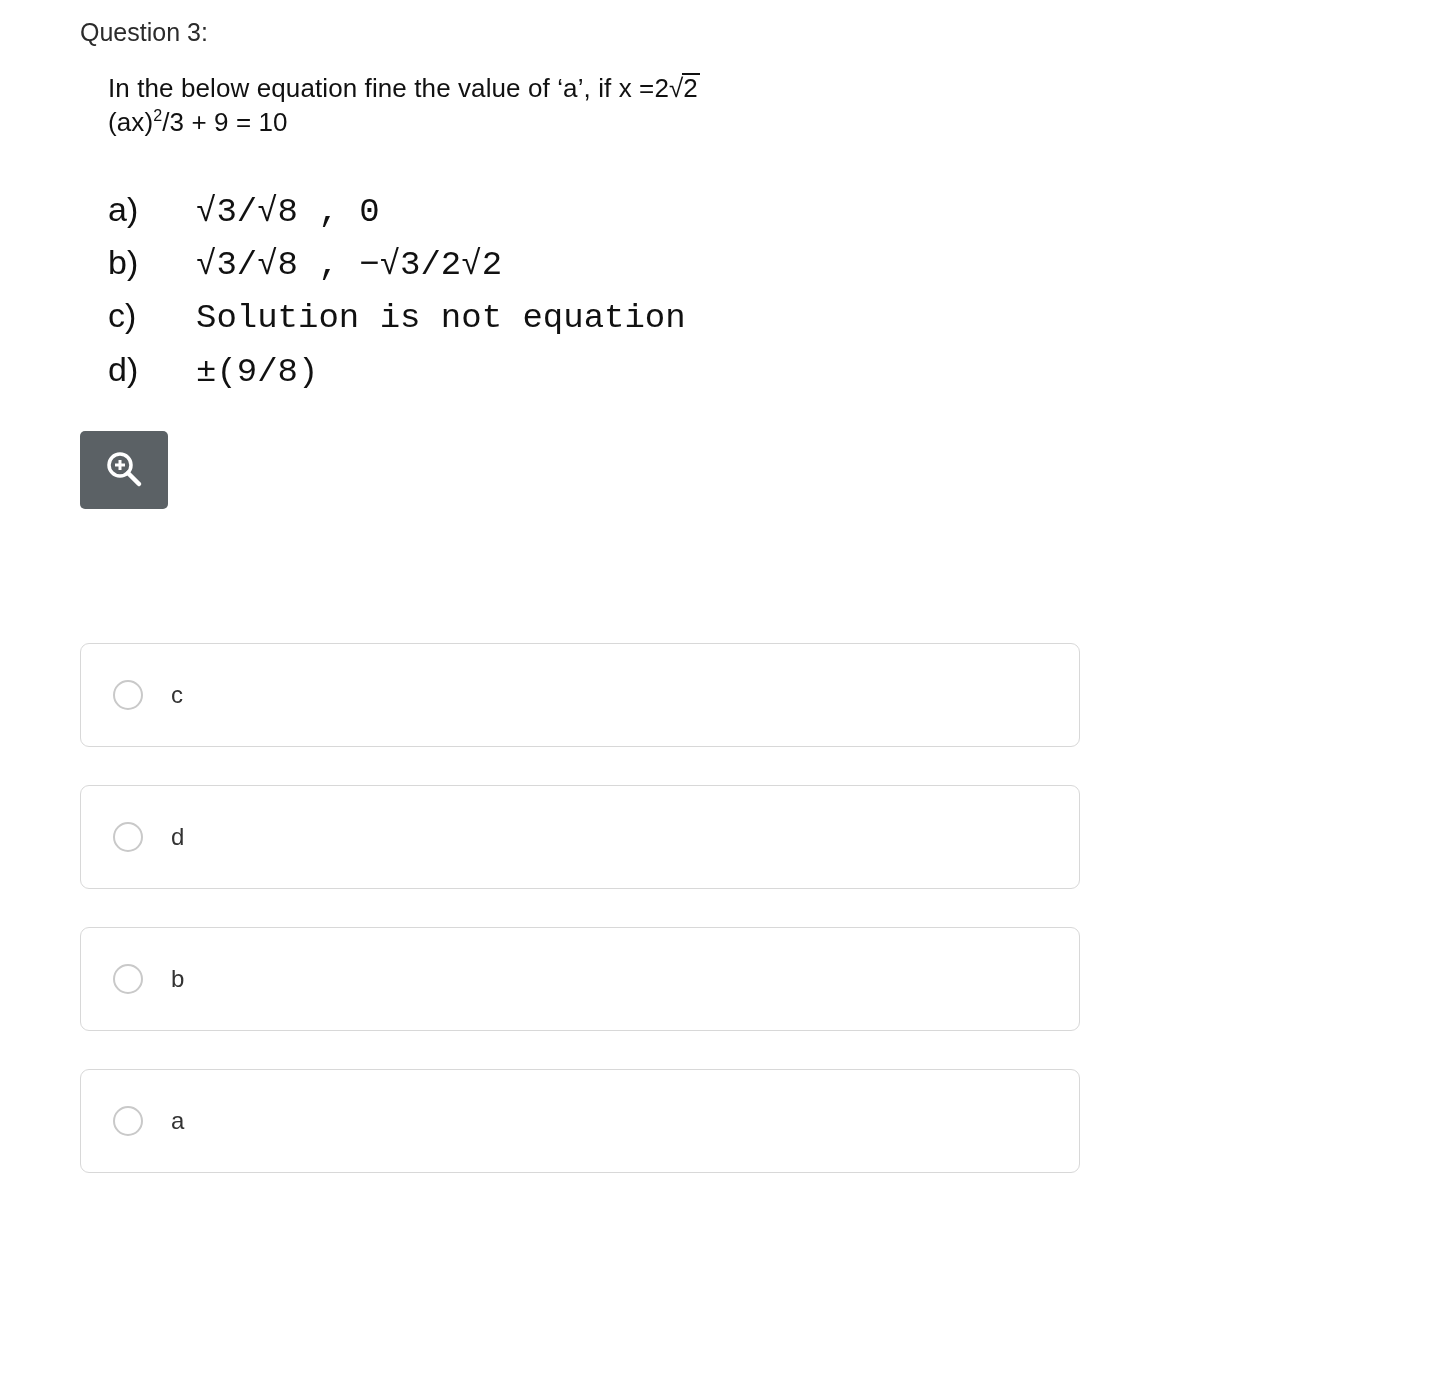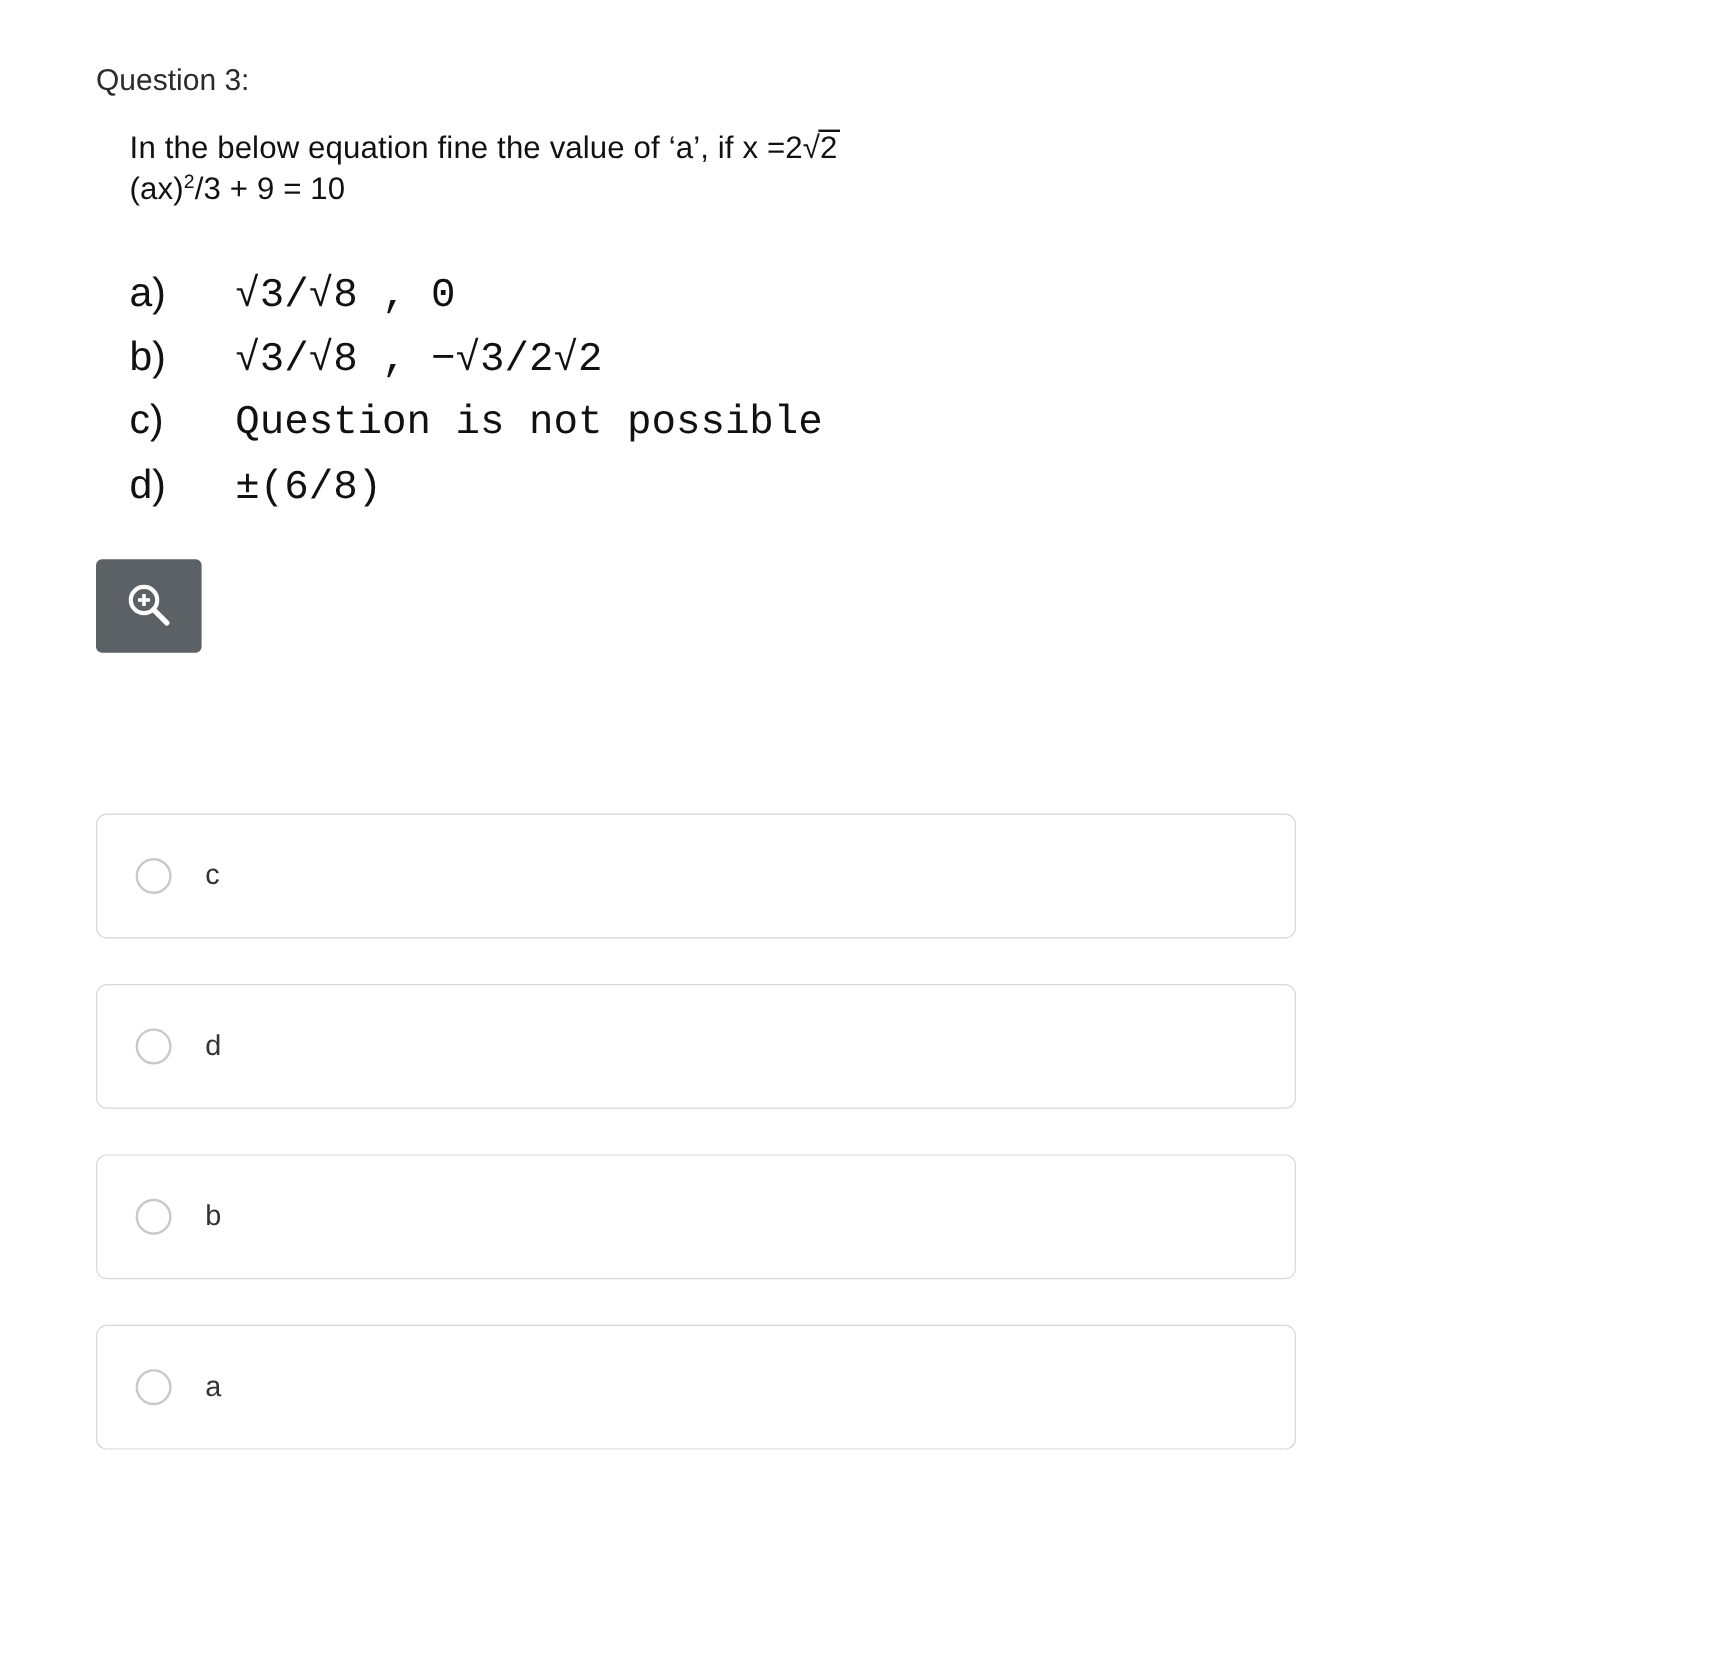--- a/index.html
+++ b/index.html
@@ -12,21 +12,21 @@
     min-height: 1396px;
     font-family: "Liberation Sans", sans-serif;
     color: #1a1a1a;
     -webkit-font-smoothing: antialiased;
   }
   .page {
     position: relative;
     width: 1160px;
     min-height: 1396px;
     box-sizing: border-box;
-    padding: 52px 80px 20px 80px;
+    padding: 17px 80px 20px 80px;
   }
   .question-label {
     font-size: 25px;
     color: #2b2b2b;
     line-height: 1.2;
     margin: 0 0 24px 0;
     font-weight: 400;
   }
   .question-body {
     padding-left: 28px;
@@ -136,25 +136,25 @@
       <div class="opt-row">
         <span class="opt-key">a)</span>
         <span class="opt-text">√3/√8 , 0</span>
       </div>
       <div class="opt-row">
         <span class="opt-key">b)</span>
         <span class="opt-text">√3/√8 , −√3/2√2</span>
       </div>
       <div class="opt-row">
         <span class="opt-key">c)</span>
-        <span class="opt-text">Question is not possible</span>
+        <span class="opt-text">Solution is not equation</span>
       </div>
       <div class="opt-row">
         <span class="opt-key">d)</span>
-        <span class="opt-text">±(6/8)</span>
+        <span class="opt-text">±(9/8)</span>
       </div>
     </div>
 
   </div>
 
   <div class="zoom-btn">
     <span>
       <svg width="44" height="44" viewBox="0 0 44 44">
         <circle cx="18" cy="17" r="11" fill="none" stroke="#ffffff" stroke-width="3.5"></circle>
         <line x1="13" y1="17" x2="23" y2="17" stroke="#ffffff" stroke-width="3"></line>

